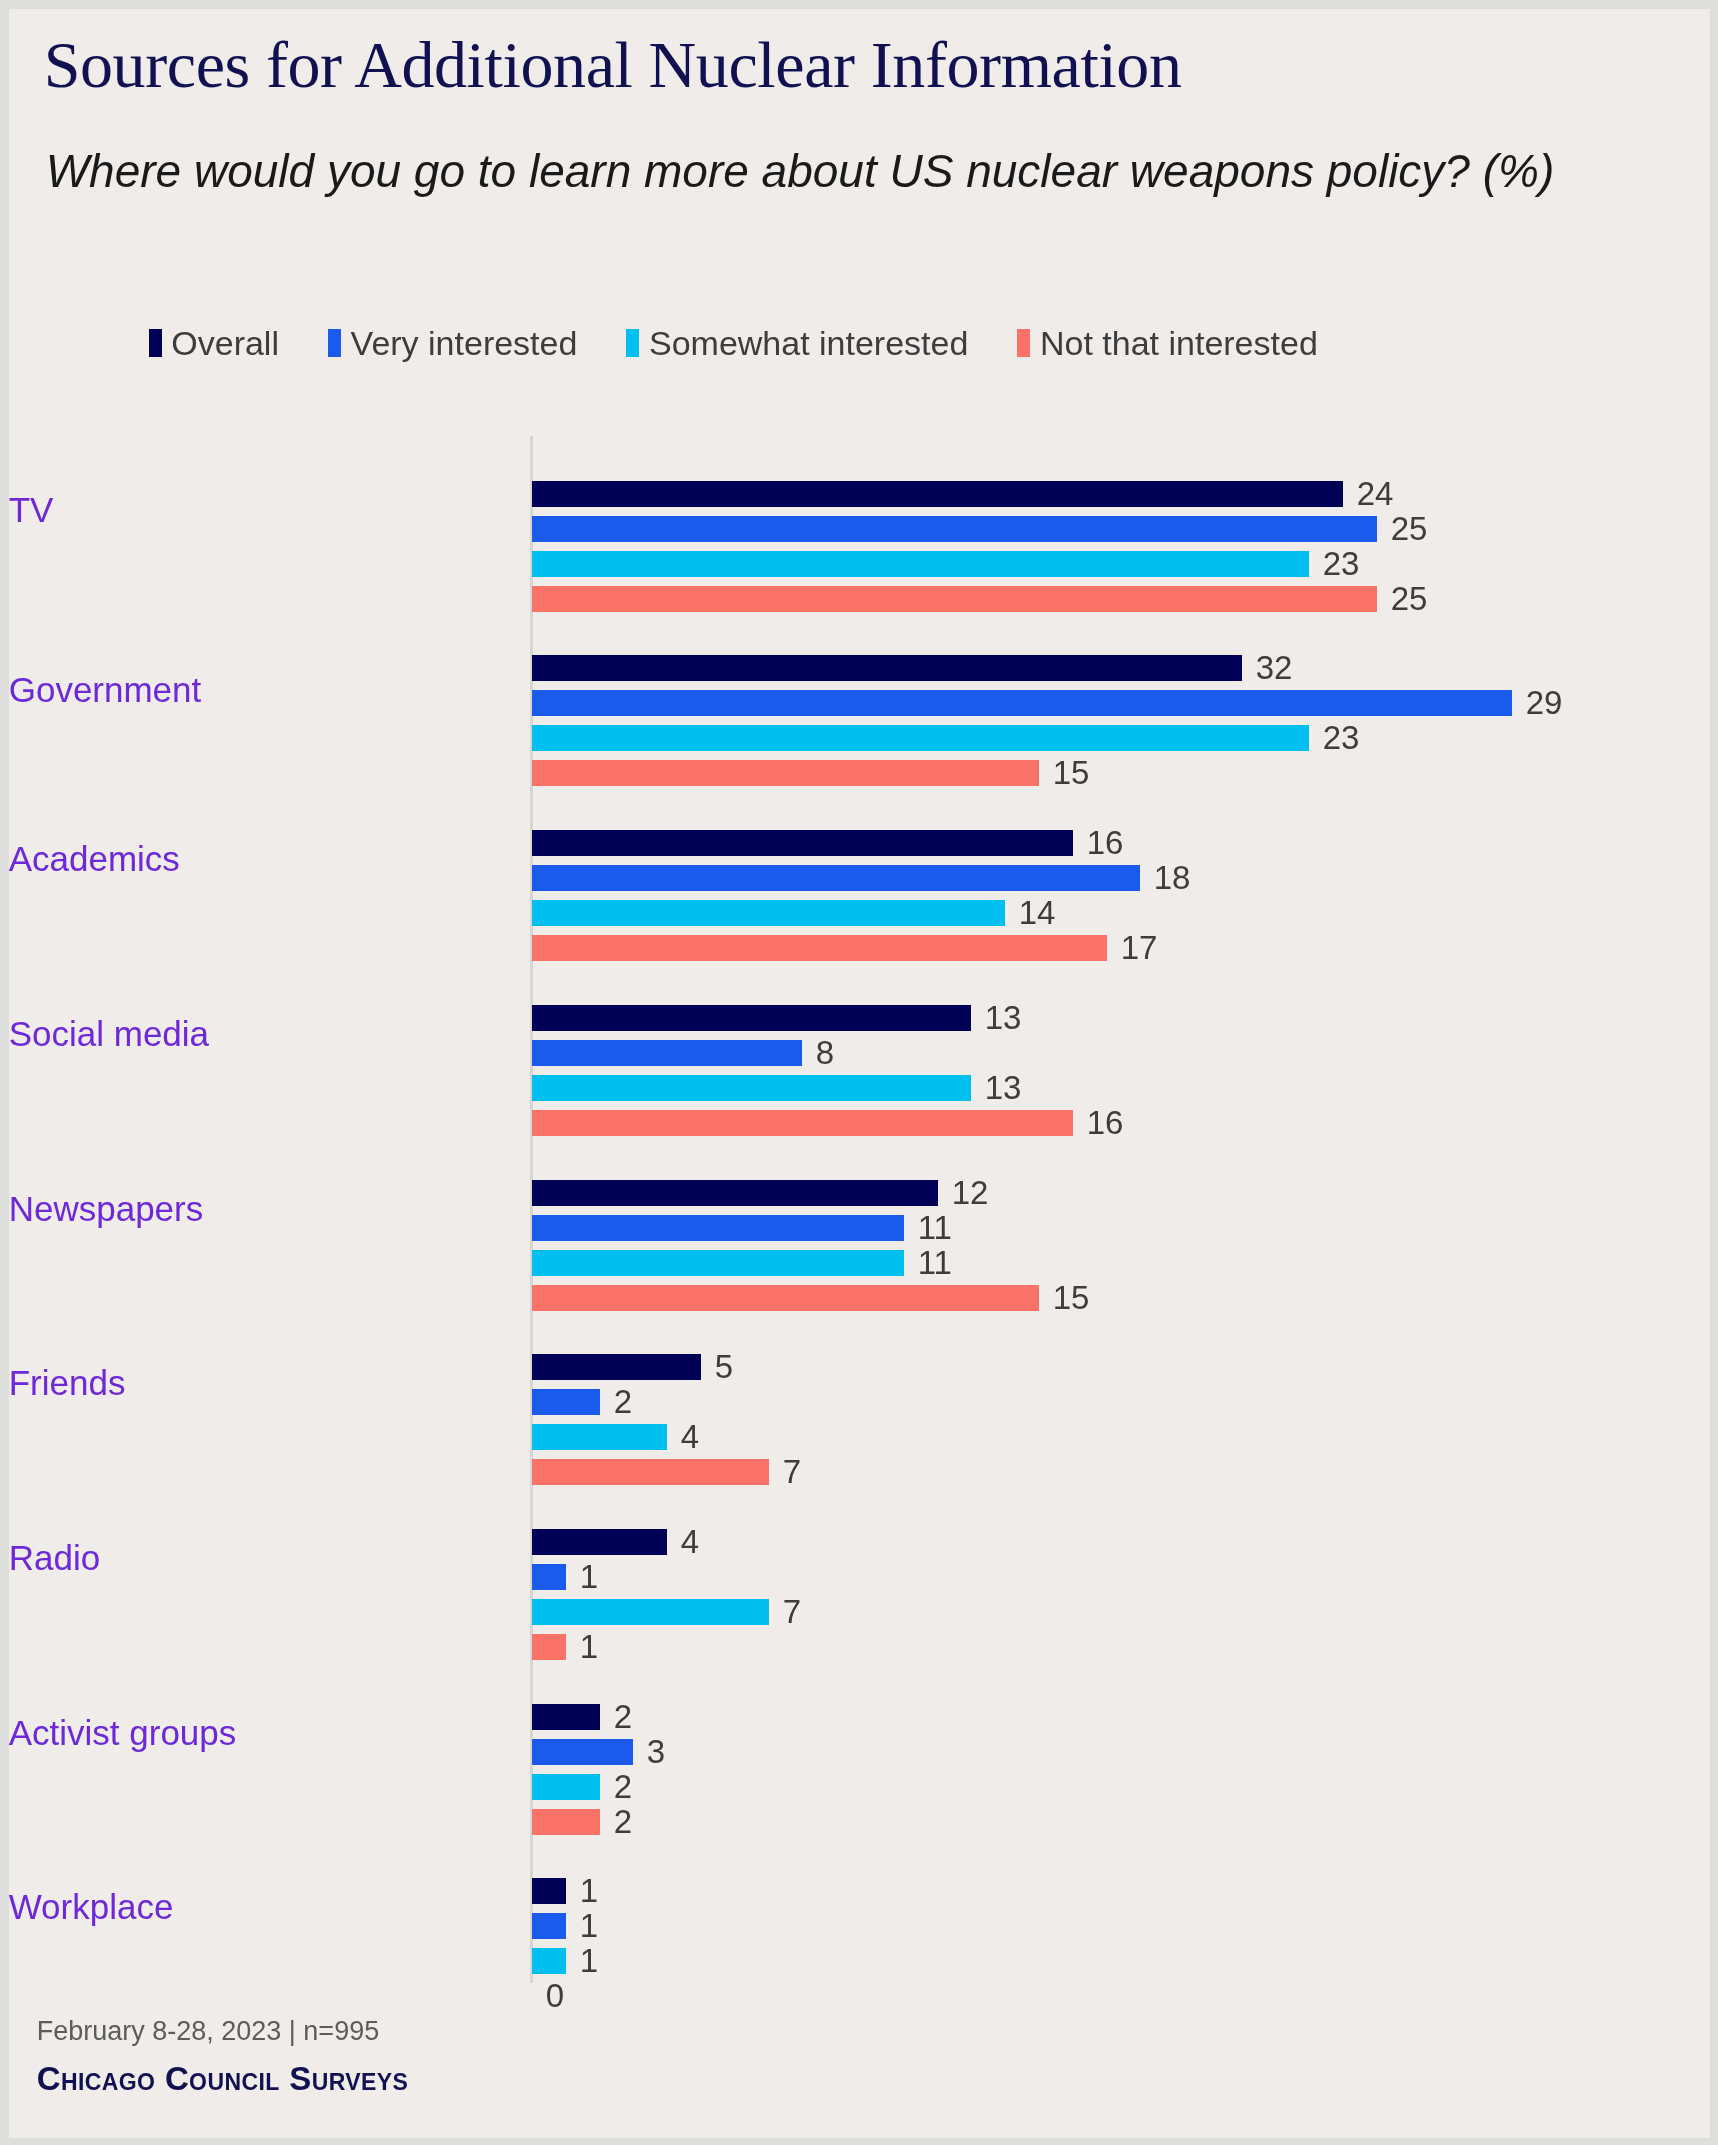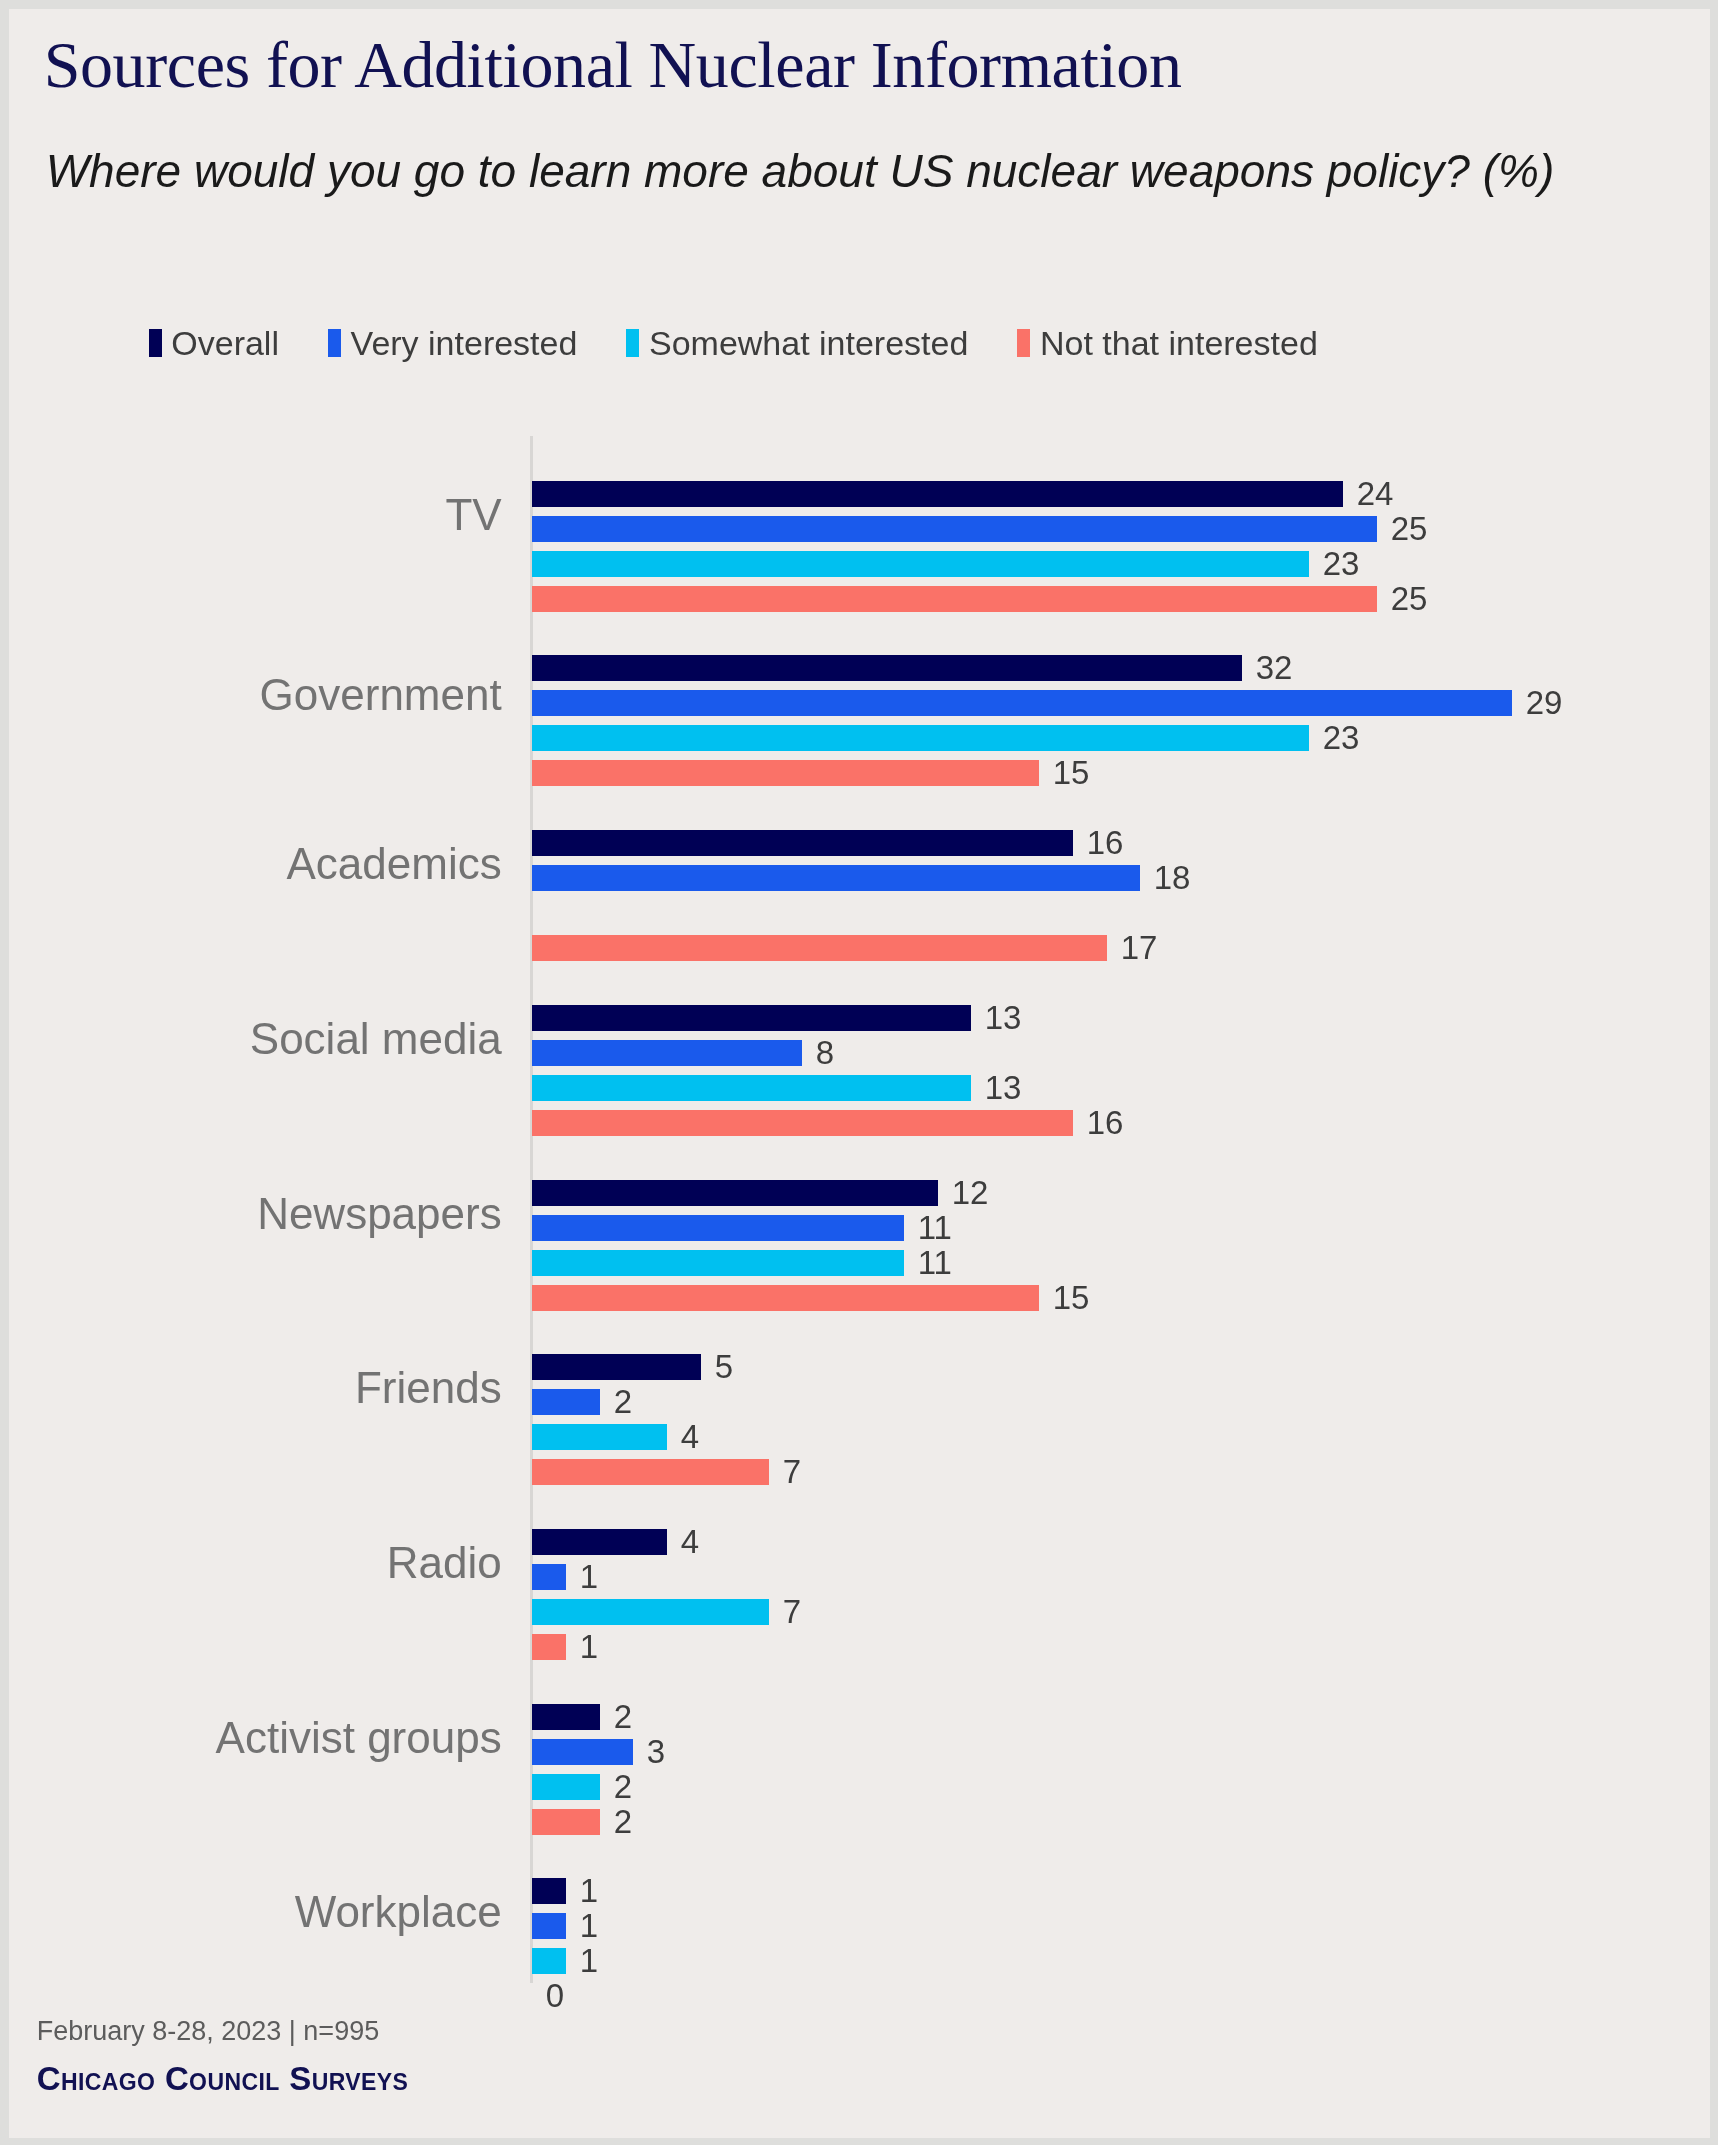--- a/index.html
+++ b/index.html
@@ -89,23 +89,22 @@
   }
   .cat-group {
     position: absolute;
     left: 0;
     width: 1701px;
   }
   .cat-label {
     position: absolute;
     left: 0;
     width: 493px;
-    text-align: right;
-    font-size: 44px;
-    color: #737373;
+    font-size: 35px;
+    color: #6d28d9;
     white-space: nowrap;
   }
   .bar-row {
     position: absolute;
     left: 523px;
     height: 26px;
     margin-top: 22px;
   }
   .bar {
     position: absolute;
@@ -213,20 +212,24 @@
       <div class="cat-group" style="top: 799px; height: 131px;">
         <div class="cat-label" style="top: 31px;">Academics</div>
         <div class="bar-row" style="top: 0px; width: 646px;">
           <div class="bar" style="width: 541px; background: rgb(0, 0, 85);"></div>
           <span class="bar-value" style="left: 555px;">16</span>
         </div>
         <div class="bar-row" style="top: 35px; width: 713px;">
           <div class="bar" style="width: 608px; background: rgb(26, 90, 236);"></div>
           <span class="bar-value" style="left: 622px;">18</span>
         </div>
+        <div class="bar-row" style="top: 70px; width: 578px;">
+          <div class="bar" style="width: 473px; background: rgb(0, 192, 240);"></div>
+          <span class="bar-value" style="left: 487px;">14</span>
+        </div>
         <div class="bar-row" style="top: 105px; width: 679px;">
           <div class="bar" style="width: 575px; background: rgb(250, 114, 104);"></div>
           <span class="bar-value" style="left: 589px;">17</span>
         </div>
       </div>
       <div class="cat-group" style="top: 974px; height: 131px;">
         <div class="cat-label" style="top: 31px;">Social media</div>
         <div class="bar-row" style="top: 0px; width: 544px;">
           <div class="bar" style="width: 439px; background: rgb(0, 0, 85);"></div>
           <span class="bar-value" style="left: 453px;">13</span>

